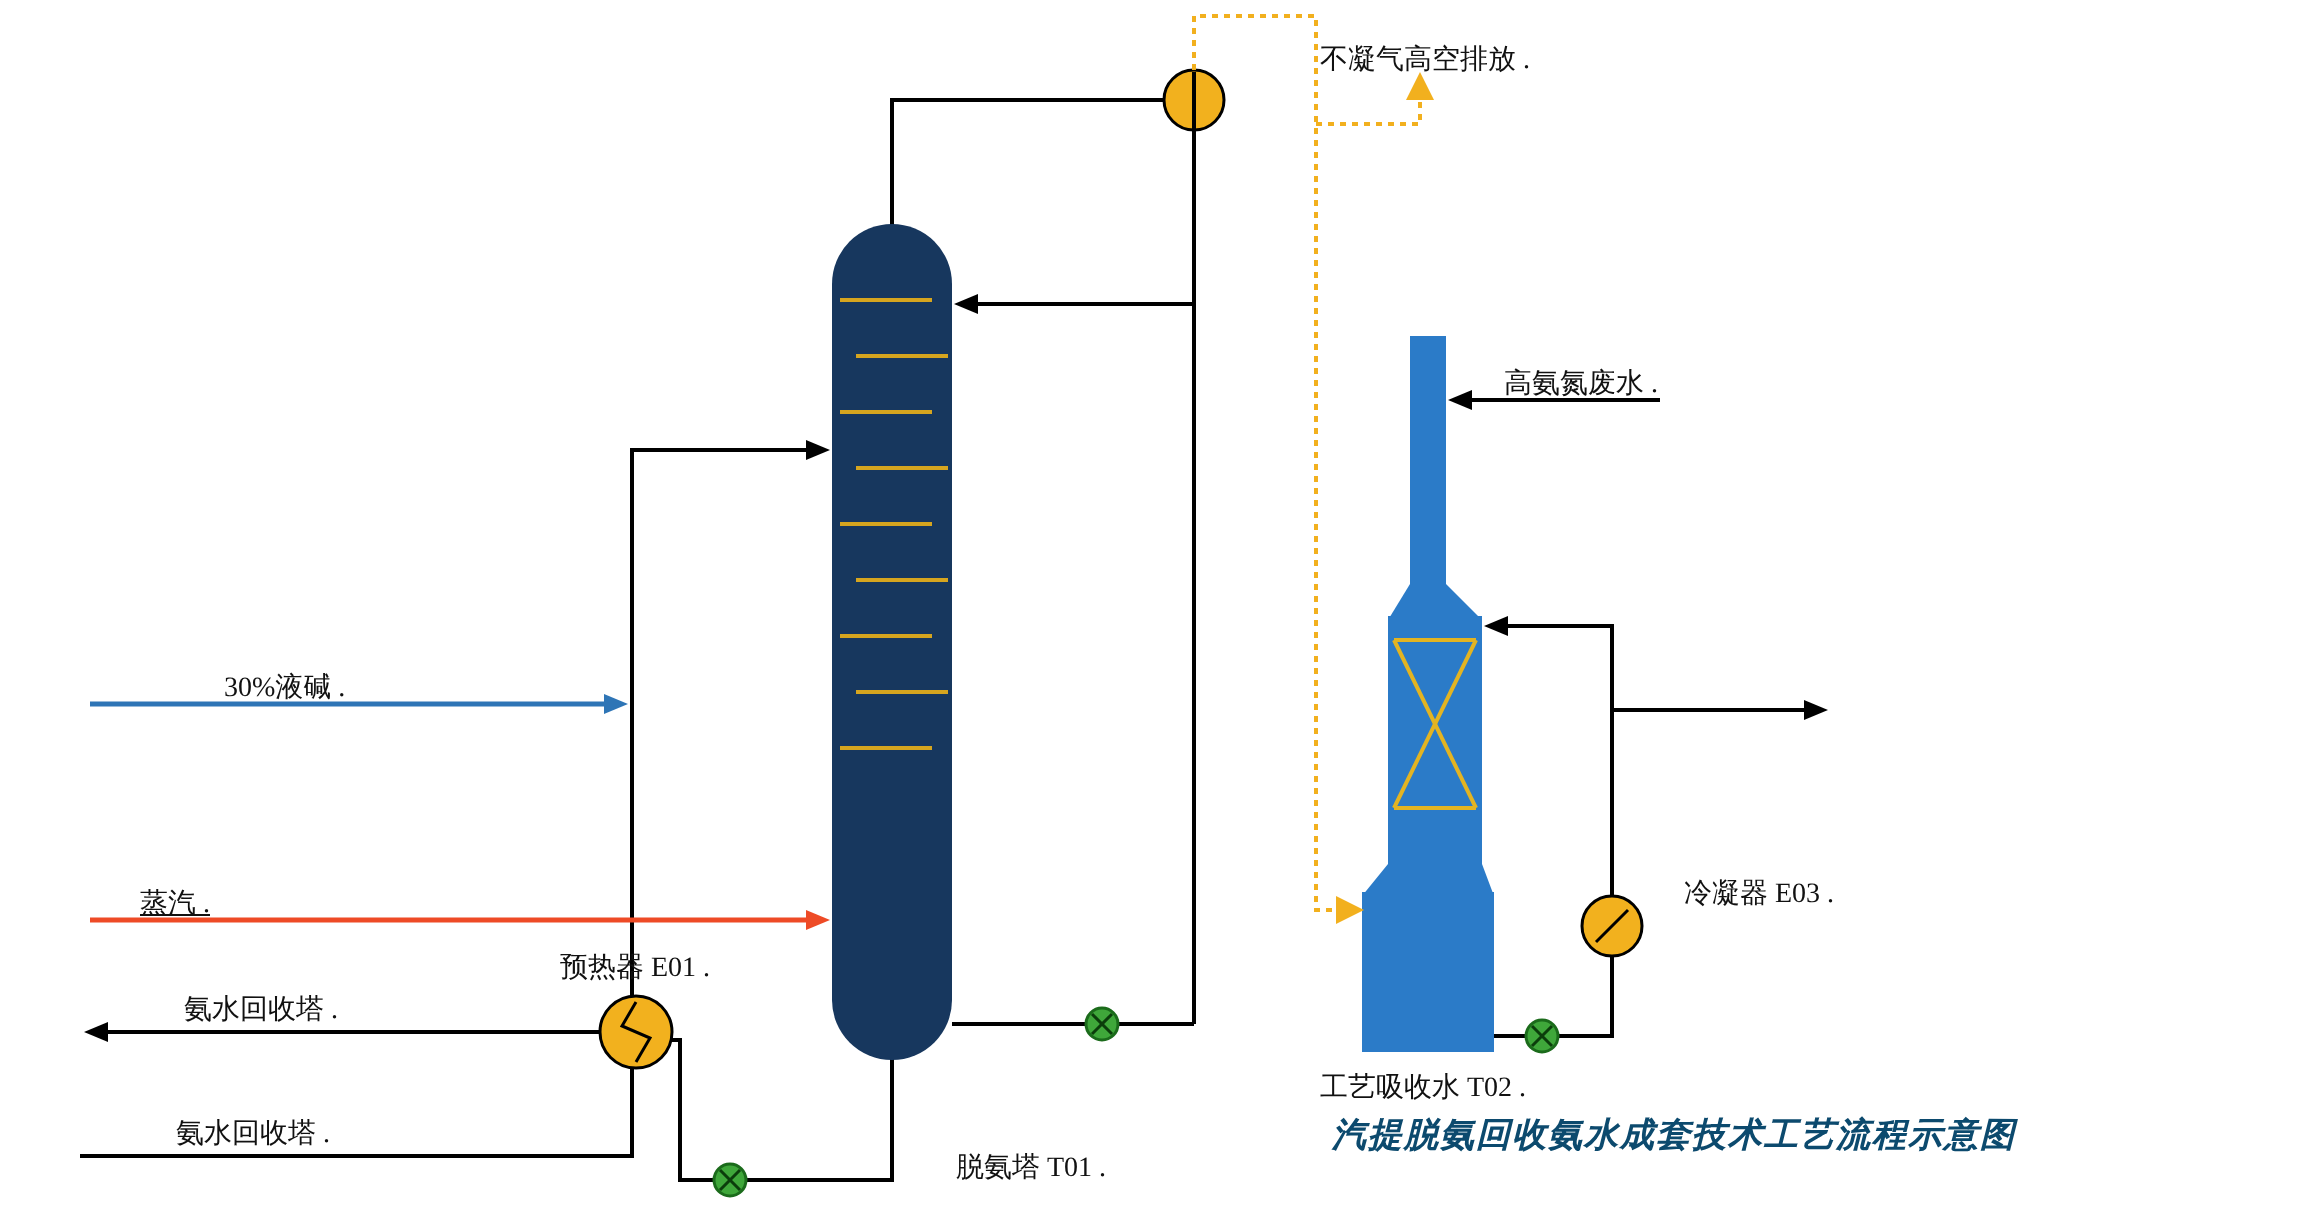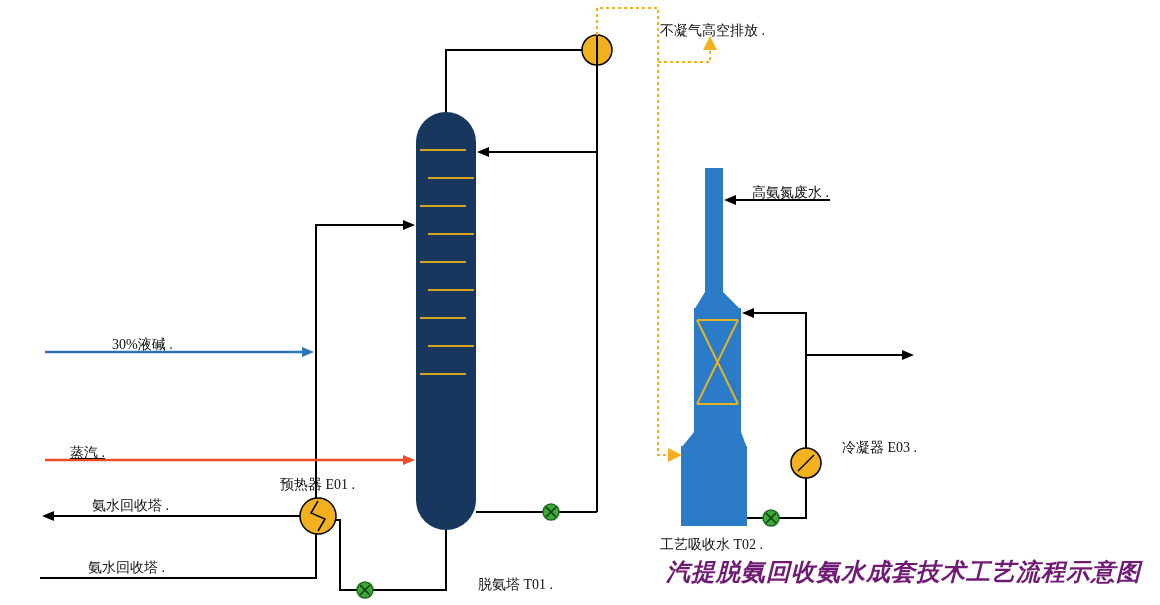--- a/index.html
+++ b/index.html
@@ -17,25 +17,25 @@
     font-size: 14px;
     line-height: 18px;
     color: #111111;
     white-space: nowrap;
     font-family: "Liberation Serif", serif;
   }
   .title {
     position: absolute;
     left: 666px;
     top: 556px;
-    font-size: 24px;
+    font-size: 17px;
     font-weight: bold;
     font-style: italic;
     letter-spacing: 1px;
-    color: #701a75;
+    color: #0c4a6e;
     white-space: nowrap;
     font-family: "Liberation Serif", serif;
   }
 </style>
 </head>
 <body>
 
 <div id="stage">
 
   <svg id="flow-svg" width="1160" height="605" viewBox="0 0 1160 605">

